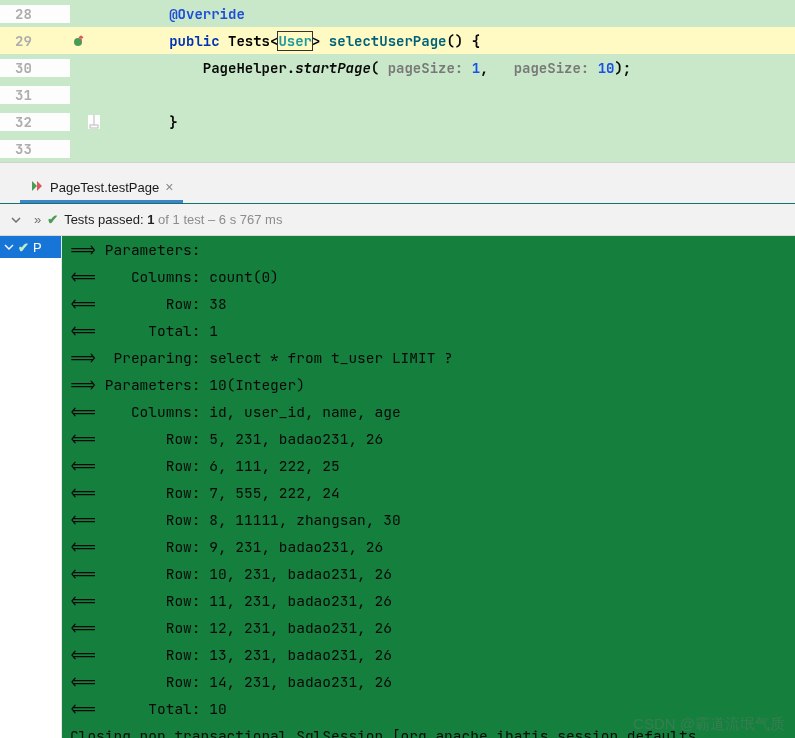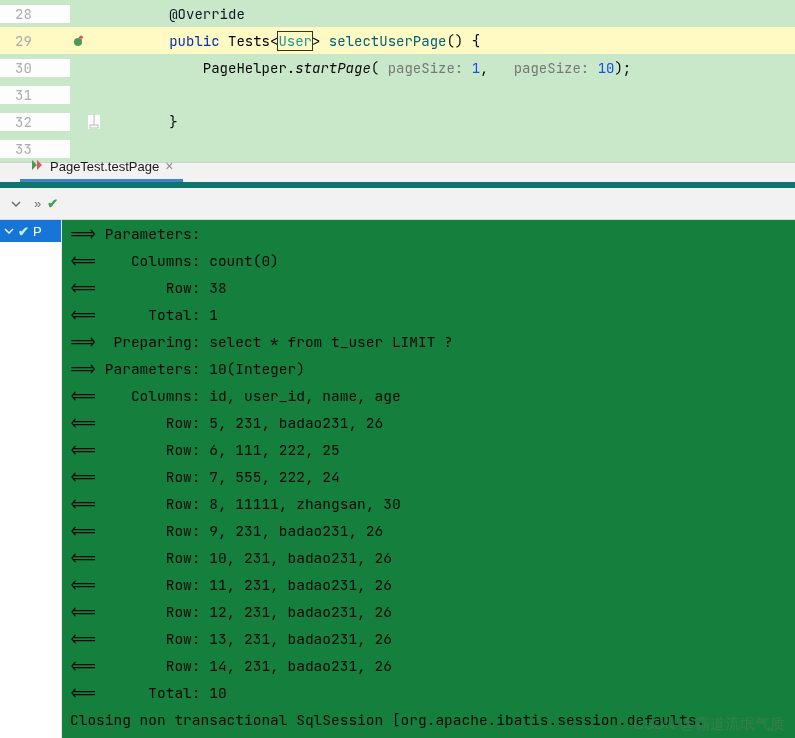--- a/index.html
+++ b/index.html
@@ -11,20 +11,21 @@
     height: 738px;
     overflow: hidden;
     display: flex;
     flex-direction: column;
   }
   
   .editor {
     background: #c9e8c9;
     display: flex;
     flex-direction: column;
+    font-weight: bold;
   }
   .code-line {
     display: flex;
     align-items: center;
     height: 27px;
   }
   .code-line.highlight {
     background: #fff9c4;
   }
   .gutter {
@@ -57,36 +58,36 @@
     background: #fdfdfd;
   }
   .code-line.highlight .fold { background: #fff9c4; }
   .code {
     flex: 1;
     white-space: pre;
     padding-left: 2px;
     color: #080808;
   }
   .kw { color: #0033b3; }
-  .ann { color: #0f172a; }
+  .ann { color: #1d4ed8; }
   .type { color: #000000; }
   .gen { color: #20999d; text-align: right; }
   .meth { color: #00627a; }
   .italic { font-style: italic; }
   .paramhint { color: #787878; }
   .num { color: #1750eb; }
   .field { color: #871094; }
   .caret-box { outline: 1px solid #333; padding: 0 0px; }
 
   
   .tabbar {
-    height: 26px;
+    height: 42px;
     background: #f2f2f2;
     border-top: 1px solid #d1d1d1;
-    border-bottom: 6px solid #0f766e;
+    border-bottom: 1px solid #0f766e;
     display: flex;
     align-items: flex-end;
   }
   .tab {
     display: flex;
     align-items: center;
     gap: 6px;
     padding: 0 10px;
     height: 29px;
     font-family: -apple-system, "Segoe UI", sans-serif;
@@ -228,20 +229,23 @@
 </div>
 
 <div class="statusbar">
   <div class="down-btn">
     <svg width="12" height="12" viewBox="0 0 12 12">
         <path d="M2 4 L6 8 L10 4" stroke="#6e6e6e" stroke-width="1.5" fill="none"></path>
       </svg>
   </div>
   <span class="chevrons">»</span>
   <span class="status-check">✔</span>
+  <span class="status-text">
+    <span>Tests passed: </span><b>1</b><span class="faded"> of 1 test – 6 s 767 ms</span>
+  </span>
 </div>
 
 <div class="results">
   <div class="tree">
     <div class="tree-item sel">
       <svg width="10" height="10" viewBox="0 0 10 10">
           <path d="M1 3 L5 7 L9 3" stroke="#fff" stroke-width="1.4" fill="none"></path>
         </svg>
       <span class="status-check" style="color:#bdf2c4">✔</span>
       <span>P</span>

